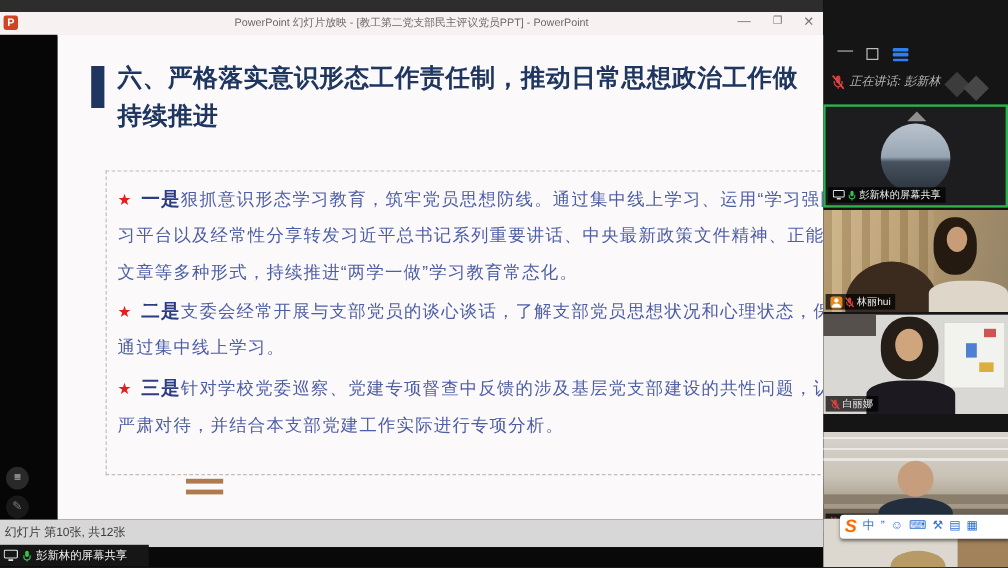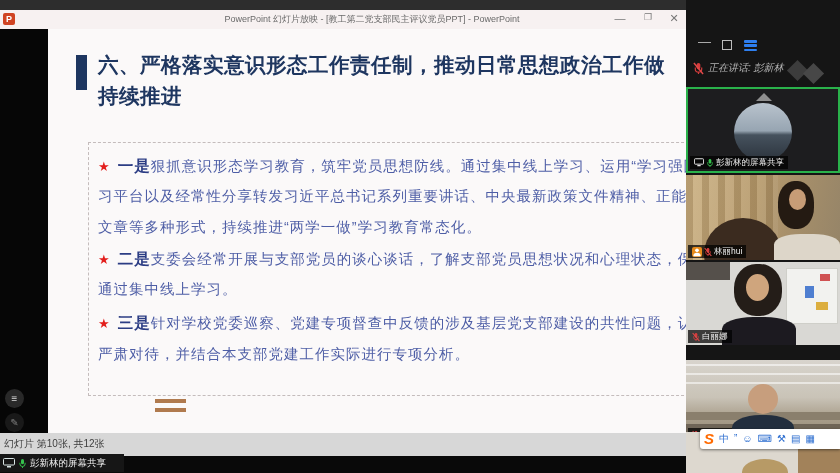--- a/index.html
+++ b/index.html
@@ -5,21 +5,21 @@
   html,body{margin:0;padding:0;background:#000;}
   #screen{position:relative;width:840px;height:473px;overflow:hidden;background:#000;
           font-family:"Liberation Sans",sans-serif;-webkit-font-smoothing:antialiased;}
   .abs{position:absolute;}
 
   
   #tb-strip{left:0;top:0;width:686px;height:10px;background:#2d2d2d;}
   #titlebar{left:0;top:10px;width:686px;height:19px;background:#f7f1f1;border-bottom:1px solid #e3d4d4;}
   #ppt-icon{left:3px;top:13px;width:12px;height:12px;background:#d04423;border-radius:2px;
             color:#fff;font-size:9px;font-weight:bold;text-align:center;line-height:12px;}
-  #win-title{left:0;top:13px;width:686px;text-align:center;font-size:9px;color:#6a6a6a;white-space:nowrap;margin-left:29px;}
+  #win-title{left:0;top:13px;width:686px;text-align:center;font-size:9px;color:#6a6a6a;white-space:nowrap;}
   .win-btn{top:12px;font-size:11px;color:#777;width:16px;text-align:center;cursor:default;}
   #wb-min{left:612px;} #wb-restore{left:640px;font-size:9px;} #wb-close{left:666px;}
 
   
   #left-strip{left:0;top:29px;width:48px;height:404px;background:#060606;}
   .ss-ctrl{left:5px;width:19px;height:19px;border-radius:50%;background:rgba(255,255,255,.14);
            color:#d9d9d9;font-size:10px;text-align:center;line-height:19px;}
   #ss-menu{top:389px;} #ss-pen{top:413px;opacity:.55;}
 
   #slide{left:48px;top:29px;width:726px;height:404px;background:#fbf9f9;overflow:hidden;}

